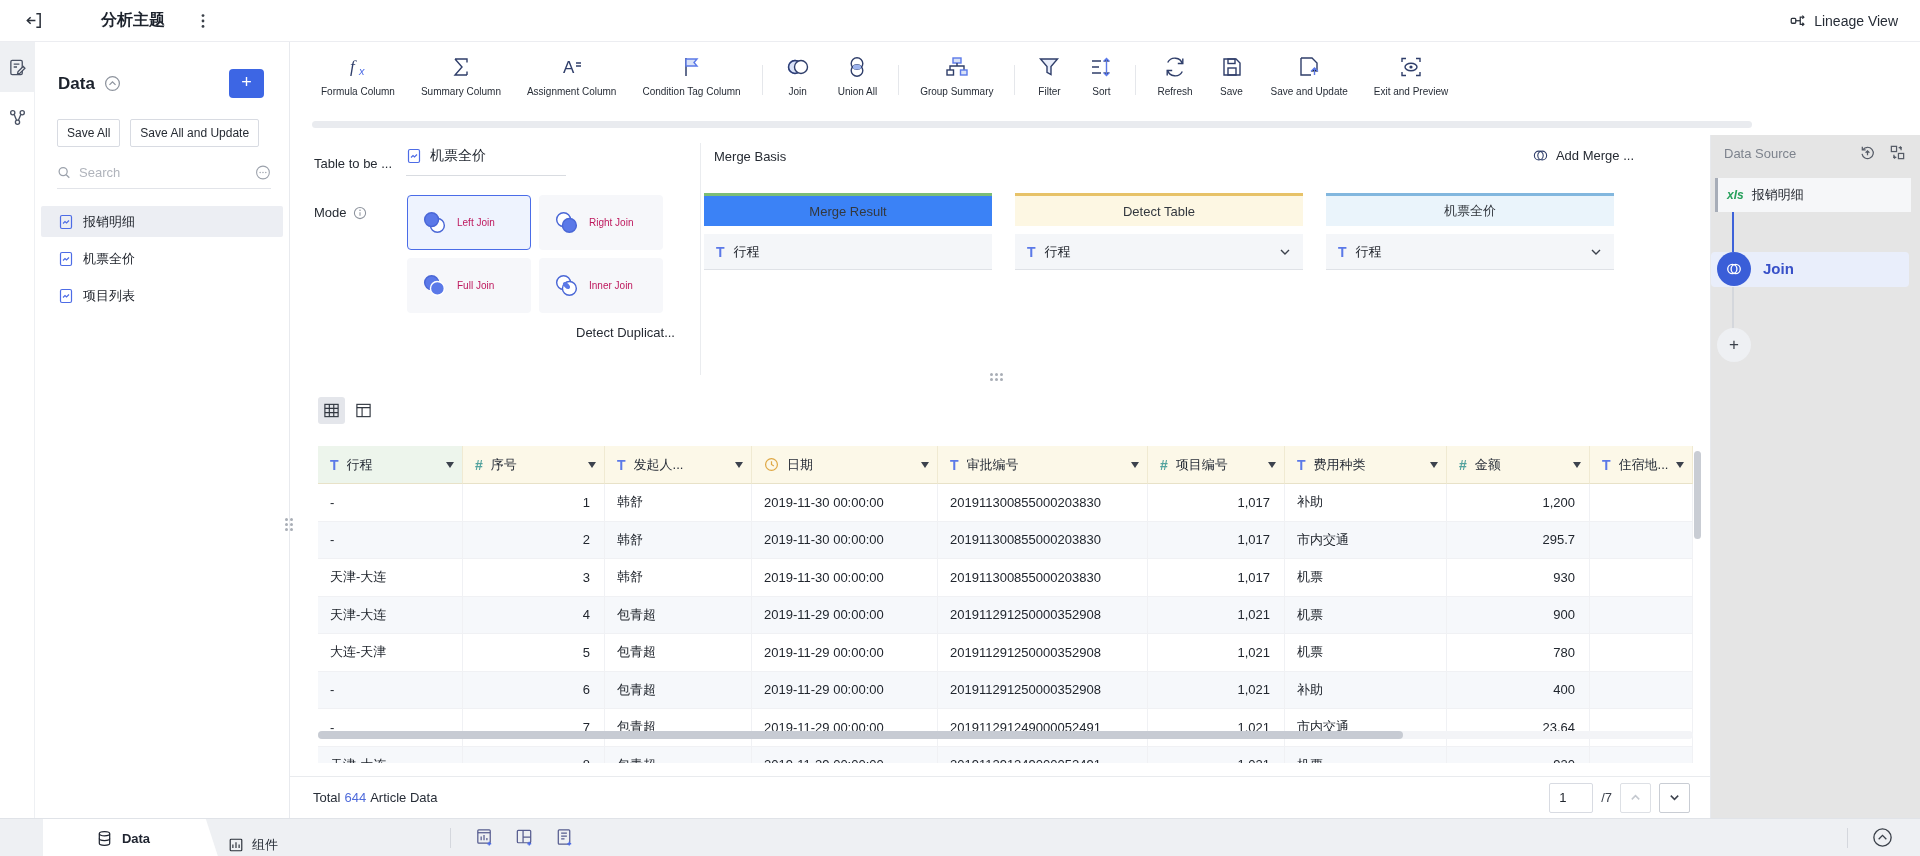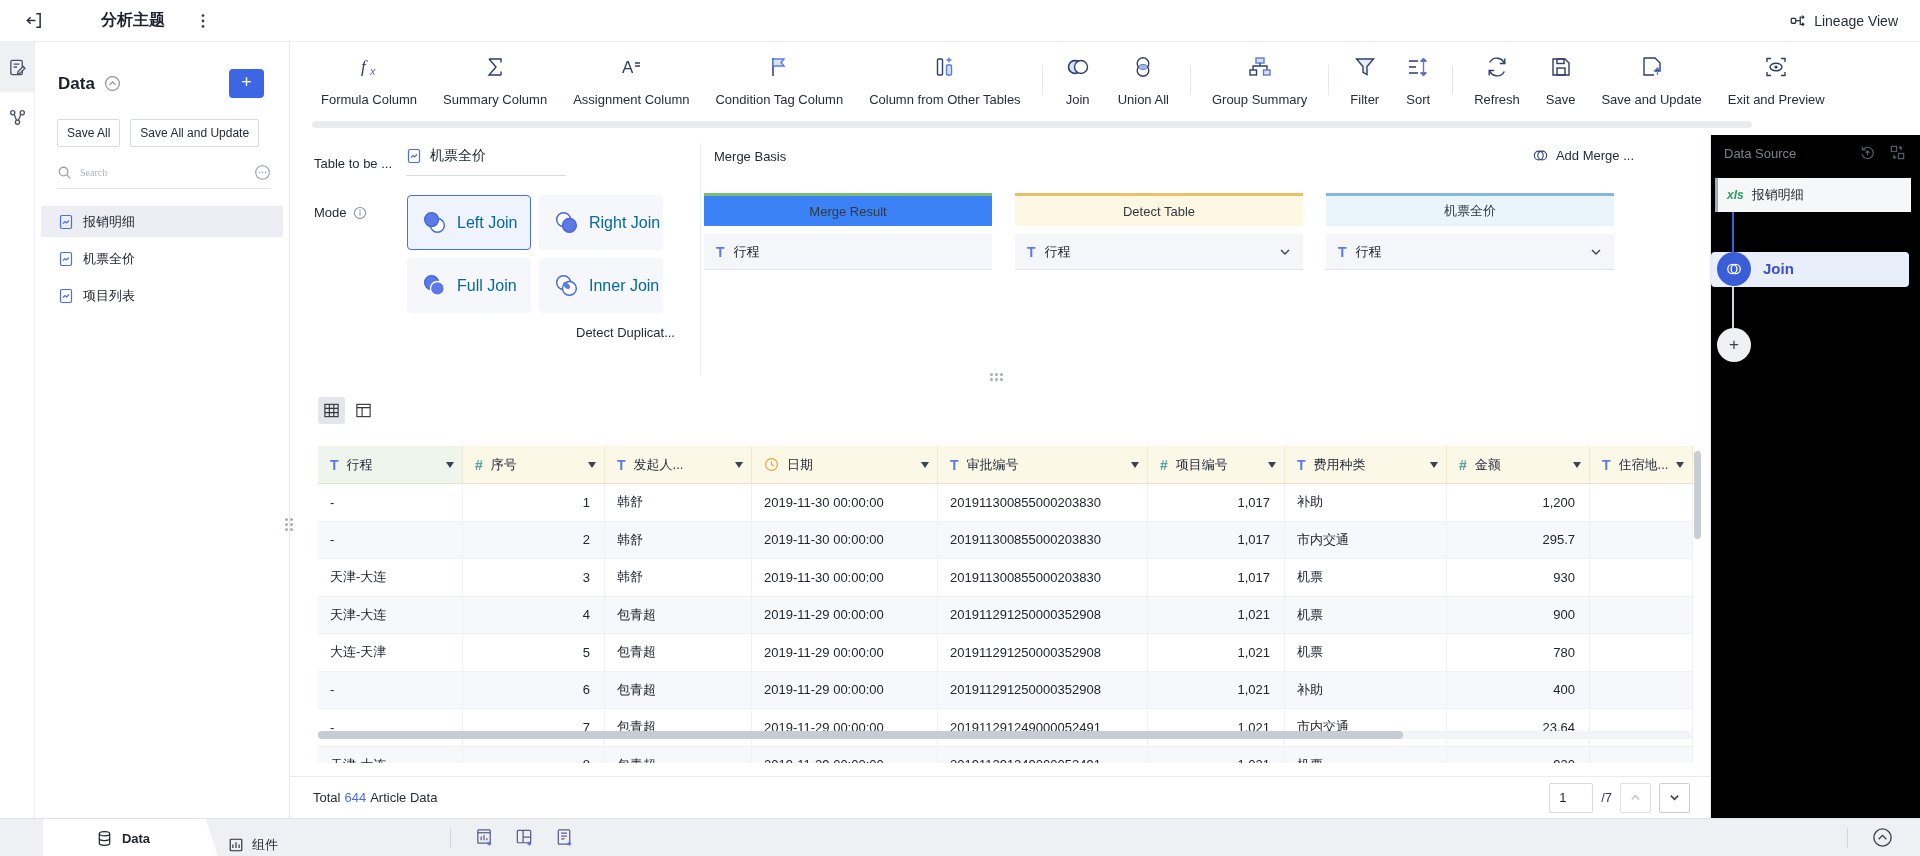--- a/index.html
+++ b/index.html
@@ -19,47 +19,47 @@
   .rail-item.sel{background:#eef0f3}
   
   .sidebar{position:absolute;left:35px;top:42px;width:255px;height:776px;background:#fff;border-right:1px solid #e8eaee}
   .sb-head{display:flex;align-items:center;padding:27px 25px 0 23px}
   .sb-title{font-size:17px;font-weight:bold;color:#1c222c}
   .sb-collapse{margin-left:9px;cursor:pointer}
   .sb-add{margin-left:auto;width:35px;height:29px;background:#3d66e4;border-radius:4px;color:#fff;font-size:18px;line-height:27px;text-align:center;cursor:pointer}
   .sb-saves{display:flex;gap:10px;padding:21px 14px 0 22px}
   .sb-saves button{background:#fff;border:1px solid #d8dbe2;border-radius:2px;font-size:12px;color:#262b33;padding:6px 9px;cursor:pointer;font-family:inherit;white-space:nowrap}
   .sb-search{display:flex;align-items:center;margin:17px 18px 0 22px;border-bottom:1px solid #e2e4e9;padding-bottom:7px}
-  .sb-search input{border:none;outline:none;flex:1;margin-left:8px;font-size:10px;color:#262b33;font-family:Liberation Serif, serif}
+  .sb-search input{border:none;outline:none;flex:1;margin-left:8px;font-size:13px;color:#262b33;font-family:Liberation Sans, sans-serif}
   .sb-search input::placeholder{color:#b0b4bc}
   .sb-list{margin-top:17px}
   .sb-item{height:31px;margin:0 6px 6px 6px;border-radius:2px;display:flex;align-items:center;padding-left:17px;gap:9px;cursor:pointer;font-size:13px;color:#23272f}
   .sb-item.sel{background:#eceef3}
   
   .main{position:absolute;left:290px;top:42px;width:1630px;height:776px;background:#fff}
   .toolbar-wrap{height:93px;position:relative}
   .toolbar{display:flex;align-items:flex-start;padding:9px 0 0 18px}
   .tb-item{display:flex;flex-direction:column;align-items:center;padding:0 13px;cursor:pointer}
   .tb-icon{height:32px;display:flex;align-items:center}
-  .tb-label{font-size:13px;color:#272d37;margin-top:9px;white-space:nowrap}
+  .tb-label{font-size:10px;color:#272d37;margin-top:3px;white-space:nowrap}
   .tb-div{width:1px;height:30px;background:#e5e7eb;margin:14px 8px 0 8px}
   .tb-scroll{position:absolute;left:22px;top:79px;width:1440px;height:7px;background:#e9ebef;border-radius:4px;cursor:pointer}
   .content{display:flex;height:683px}
   .center{flex:1;min-width:0;display:flex;flex-direction:column;position:relative}
   
   .config{height:250px;position:relative}
   .cfg-label{font-size:13px;color:#262b33}
   .row-table{position:absolute;left:24px;top:15px;display:flex;align-items:center}
   .tbl-chip{display:flex;align-items:center;gap:8px;margin-left:14px;width:160px;border-bottom:1px solid #d9dce1;padding-bottom:10px;margin-top:-3px;cursor:pointer}
   .tbl-chip span{font-size:14px;color:#1e242d}
   .row-mode{position:absolute;left:24px;top:70px;display:flex;align-items:center;gap:6px}
   .modes{position:absolute;left:117px;top:60px;width:264px;display:flex;flex-wrap:wrap;gap:8px}
   .mode-btn{width:124px;height:55px;border-radius:4px;background:#f6f7fa;border:1px solid transparent;display:flex;align-items:center;gap:9px;padding-left:13px;cursor:pointer}
   .mode-btn.sel{background:#eef3fe;border-color:#4a6ce8}
-  .mode-btn span{font-size:16px;color:#0369a1}
+  .mode-btn span{font-size:10px;color:#be185d}
   .cfg-div{position:absolute;left:410px;top:8px;width:1px;height:232px;background:#eaecef}
   .mb-title{position:absolute;left:424px;top:14px;font-size:13px;color:#262b33}
   .mb-add{position:absolute;right:76px;top:12px;display:flex;align-items:center;gap:7px;cursor:pointer;font-size:13px;color:#262b33}
   .mb-cards{position:absolute;left:414px;top:58px;display:flex;gap:23px}
   .mb-card{width:288px}
   .mb-head{height:33px;display:flex;align-items:center;justify-content:center;font-size:13px;color:#33383f;border-top:3px solid}
   .mb-field{margin-top:8px;height:36px;background:#f4f6f9;border-bottom:1px solid #dfe2e7;display:flex;align-items:center;padding:0 12px;gap:9px;font-size:13px;color:#23272f}
   .mb-field .grow{flex:1}
   .t-glyph{color:#5b79e8;font-weight:bold;font-size:14px}
   .detect{position:absolute;left:286px;top:190px;display:flex;align-items:flex-end}
@@ -92,21 +92,21 @@
   
   .cfooter{height:42px;border-top:1px solid #e9ebee;display:flex;align-items:center;padding:0 20px 0 23px;font-size:13px;color:#272d37}
   .cfooter .cnt{color:#4f6bdb;margin:0 4px;cursor:pointer}
   .pager{margin-left:auto;display:flex;align-items:center;gap:8px}
   .pg-input{width:44px;height:30px;border:1px solid #d8dbe2;border-radius:2px;padding-left:9px;font-size:13px;color:#21262e;font-family:inherit;outline:none}
   .pg-total{color:#3c424d}
   .pg-btn{width:31px;height:30px;border-radius:2px;background:#fff;display:flex;align-items:center;justify-content:center;cursor:pointer}
   .pg-btn.up{border:1px solid #dde0e5}
   .pg-btn.down{border:1px solid #c9cdd4}
   
-  .rpanel{width:210px;border-left:1px solid #e7e9ed;position:relative;background:#000000}
+  .rpanel{width:210px;border-left:1px solid #e7e9ed;position:relative;background:#e5e5e5}
   .rp-title{position:absolute;left:13px;top:11px;font-size:13px;color:#7d838d}
   .rp-icons{position:absolute;right:14px;top:9px;display:flex;gap:13px}
   .rp-icons .ic{cursor:pointer}
   .rp-src{position:absolute;left:4px;top:43px;width:196px;height:34px;background:#f6f7f9;border-left:3px solid #a7adb8;display:flex;align-items:center;padding-left:9px;gap:8px;cursor:pointer}
   .rp-src .badge{color:#27a05c;font-weight:bold;font-size:12px;font-style:italic}
   .rp-src .nm{font-size:13px;color:#23272f}
   .rp-line-blue{position:absolute;left:21px;top:77px;width:2px;height:40px;background:#3d62d9}
   .rp-join{position:absolute;left:0px;top:117px;width:198px;height:35px;background:#e9eefb;border-radius:4px;cursor:pointer}
   .rp-join .circ{position:absolute;left:6px;top:0px;width:34px;height:34px;border-radius:50%;background:#3a5ed8;display:flex;align-items:center;justify-content:center}
   .rp-join .lbl{position:absolute;left:52px;top:8px;font-size:15px;font-weight:bold;color:#3850c8}
@@ -256,30 +256,20 @@
           <span class="tb-label">Assignment Column</span>
         </div>
         <div class="tb-item">
           <span class="tb-icon">
             <svg width="26" height="26" viewBox="0 0 26 26">
               <path d="M7 4v18" stroke="#2f3e6a" stroke-width="1.5"></path>
               <path d="M7 5h11l-3 3.5 3 3.5H7z" fill="#d9e2f7" stroke="#5b79e8" stroke-width="1.4"></path>
             </svg>
           </span>
           <span class="tb-label">Condition Tag Column</span>
-        </div>
-        <div class="tb-item">
-          <span class="tb-icon">
-            <svg width="26" height="26" viewBox="0 0 26 26">
-              <rect x="5.5" y="5" width="5" height="16" rx="1" stroke="#2f3e6a" stroke-width="1.4" fill="none"></rect>
-              <rect x="14.5" y="11" width="5" height="10" rx="1" fill="#d9e2f7" stroke="#5b79e8" stroke-width="1.4"></rect>
-              <path d="M17 3.5v5M14.5 6h5" stroke="#5b79e8" stroke-width="1.4"></path>
-            </svg>
-          </span>
-          <span class="tb-label">Column from Other Tables</span>
         </div>
         <div class="tb-div"></div>
         <div class="tb-item">
           <span class="tb-icon">
             <svg width="28" height="26" viewBox="0 0 28 26">
               <circle cx="11" cy="13" r="6.5" fill="#d9e2f7" stroke="#5b79e8" stroke-width="1.4"></circle>
               <circle cx="11" cy="13" r="6.5" stroke="#2f3e6a" stroke-width="1.4" fill="none"></circle>
               <circle cx="17" cy="13" r="6.5" fill="#fff" stroke="#2f3e6a" stroke-width="1.4"></circle>
             </svg>
           </span>

